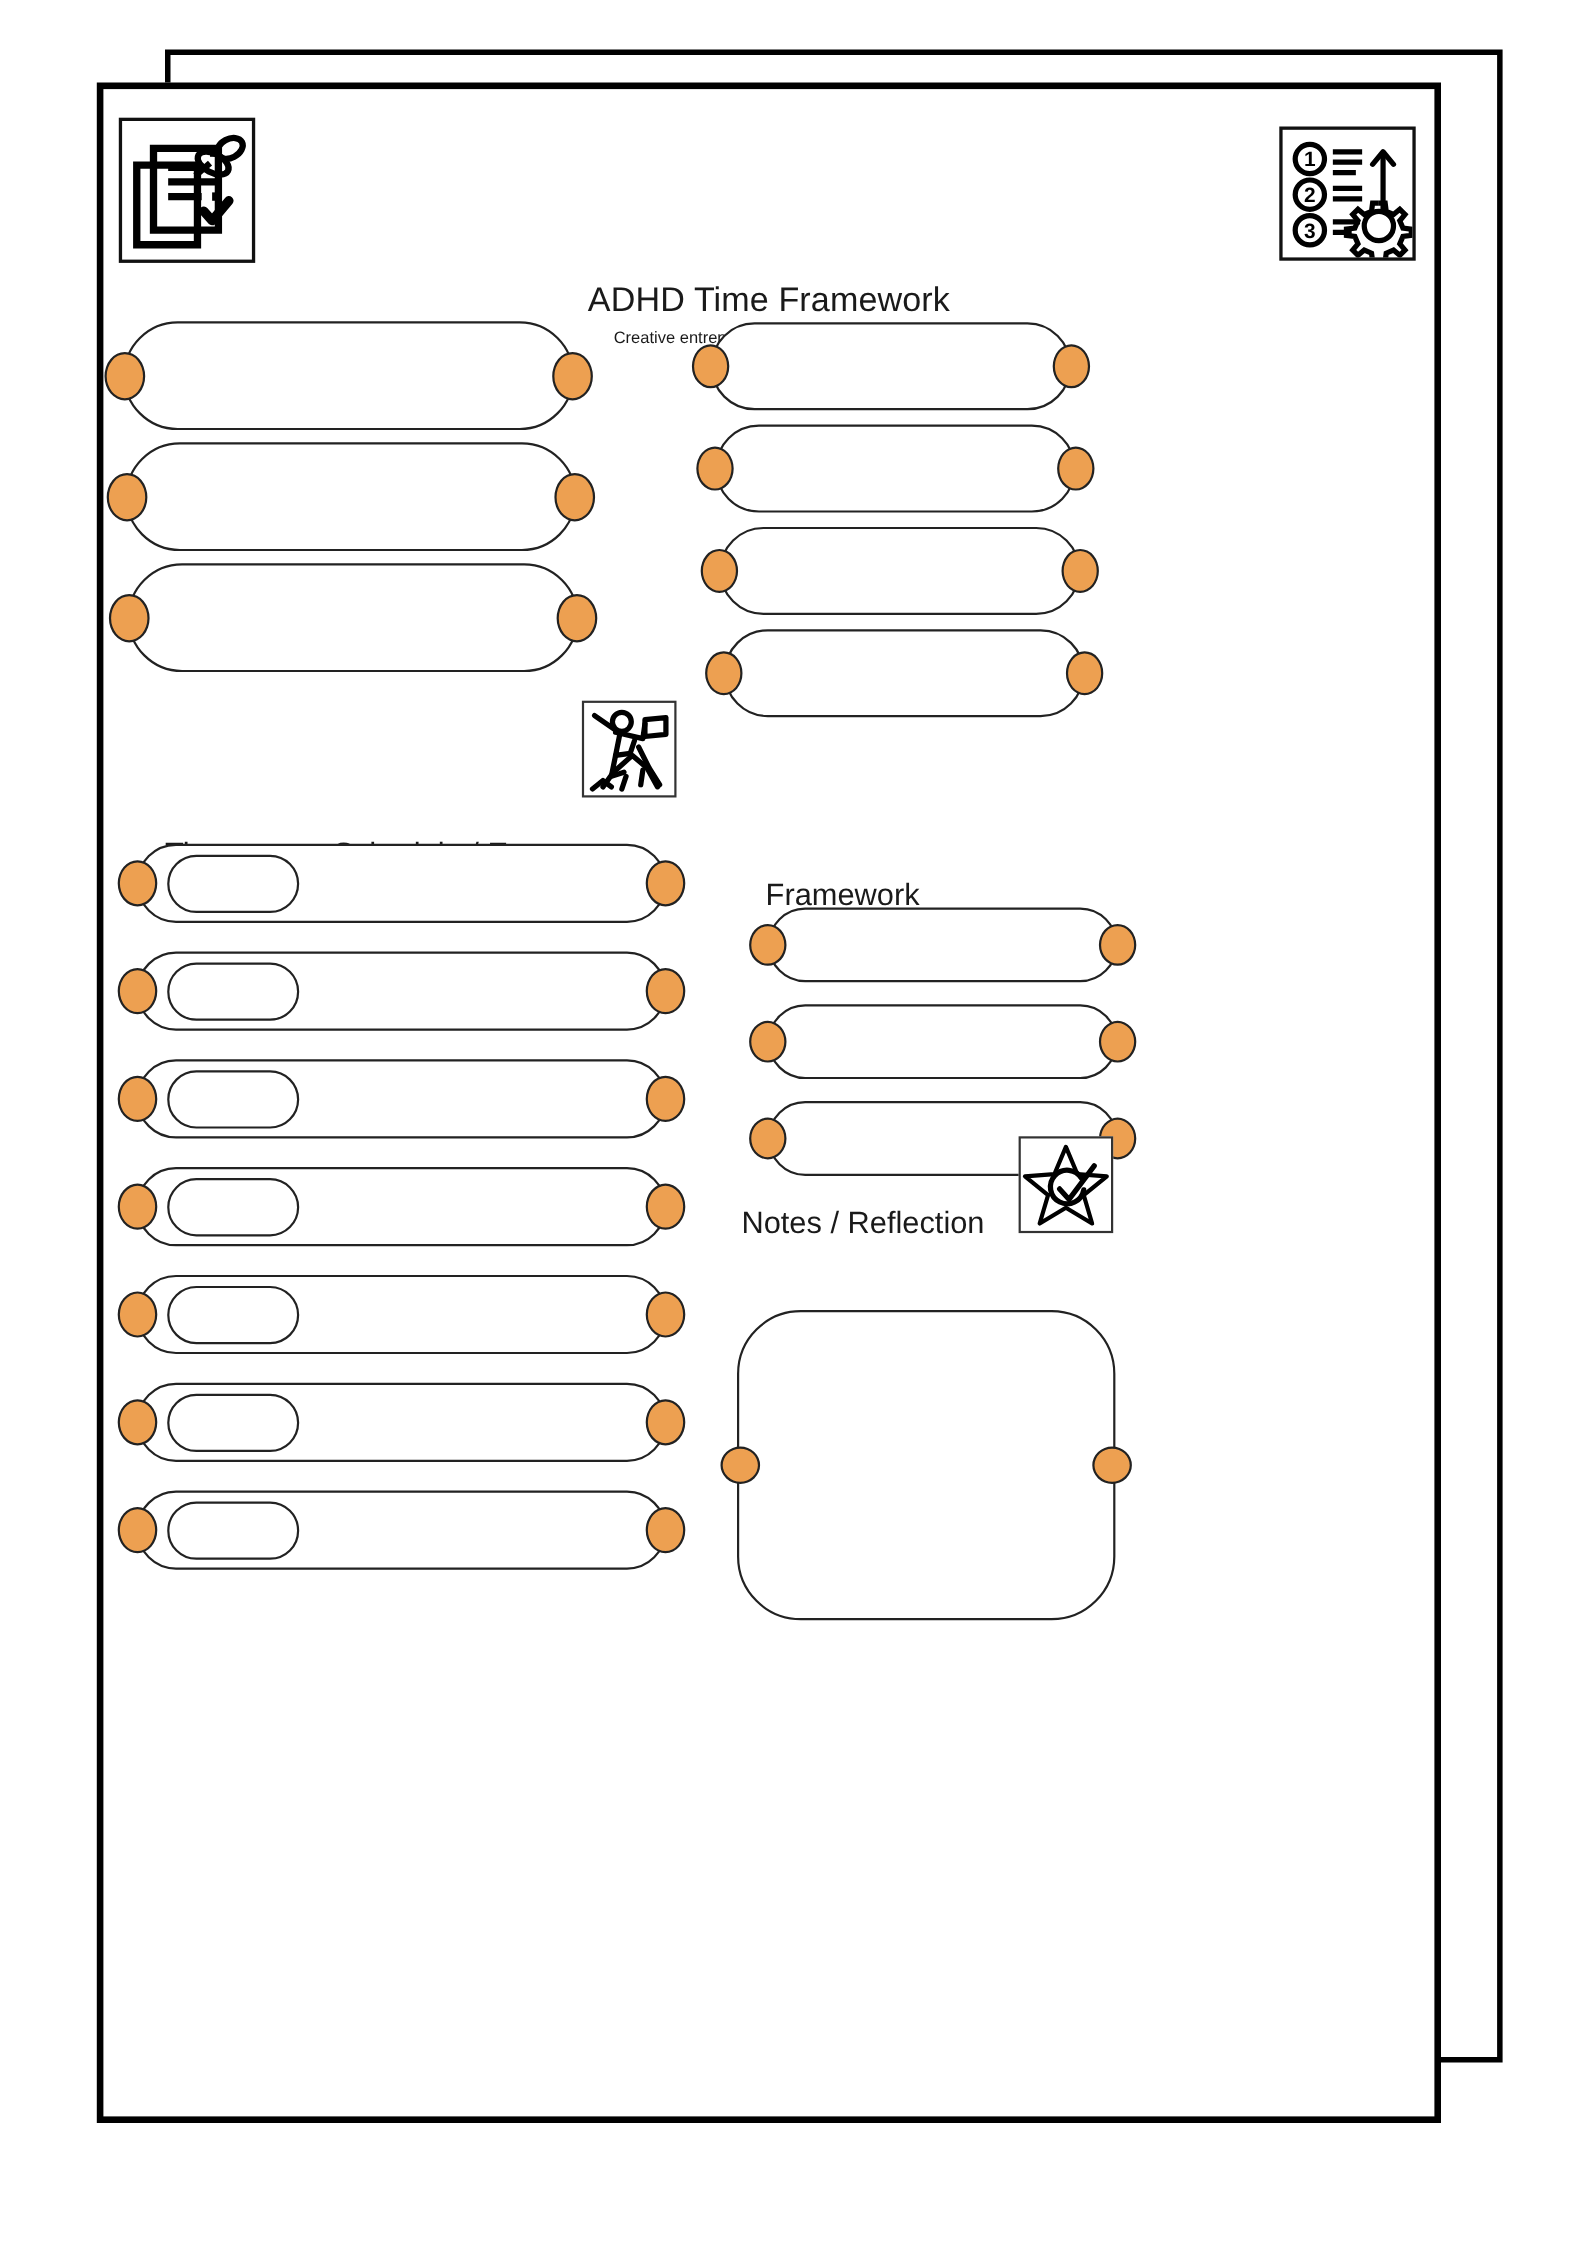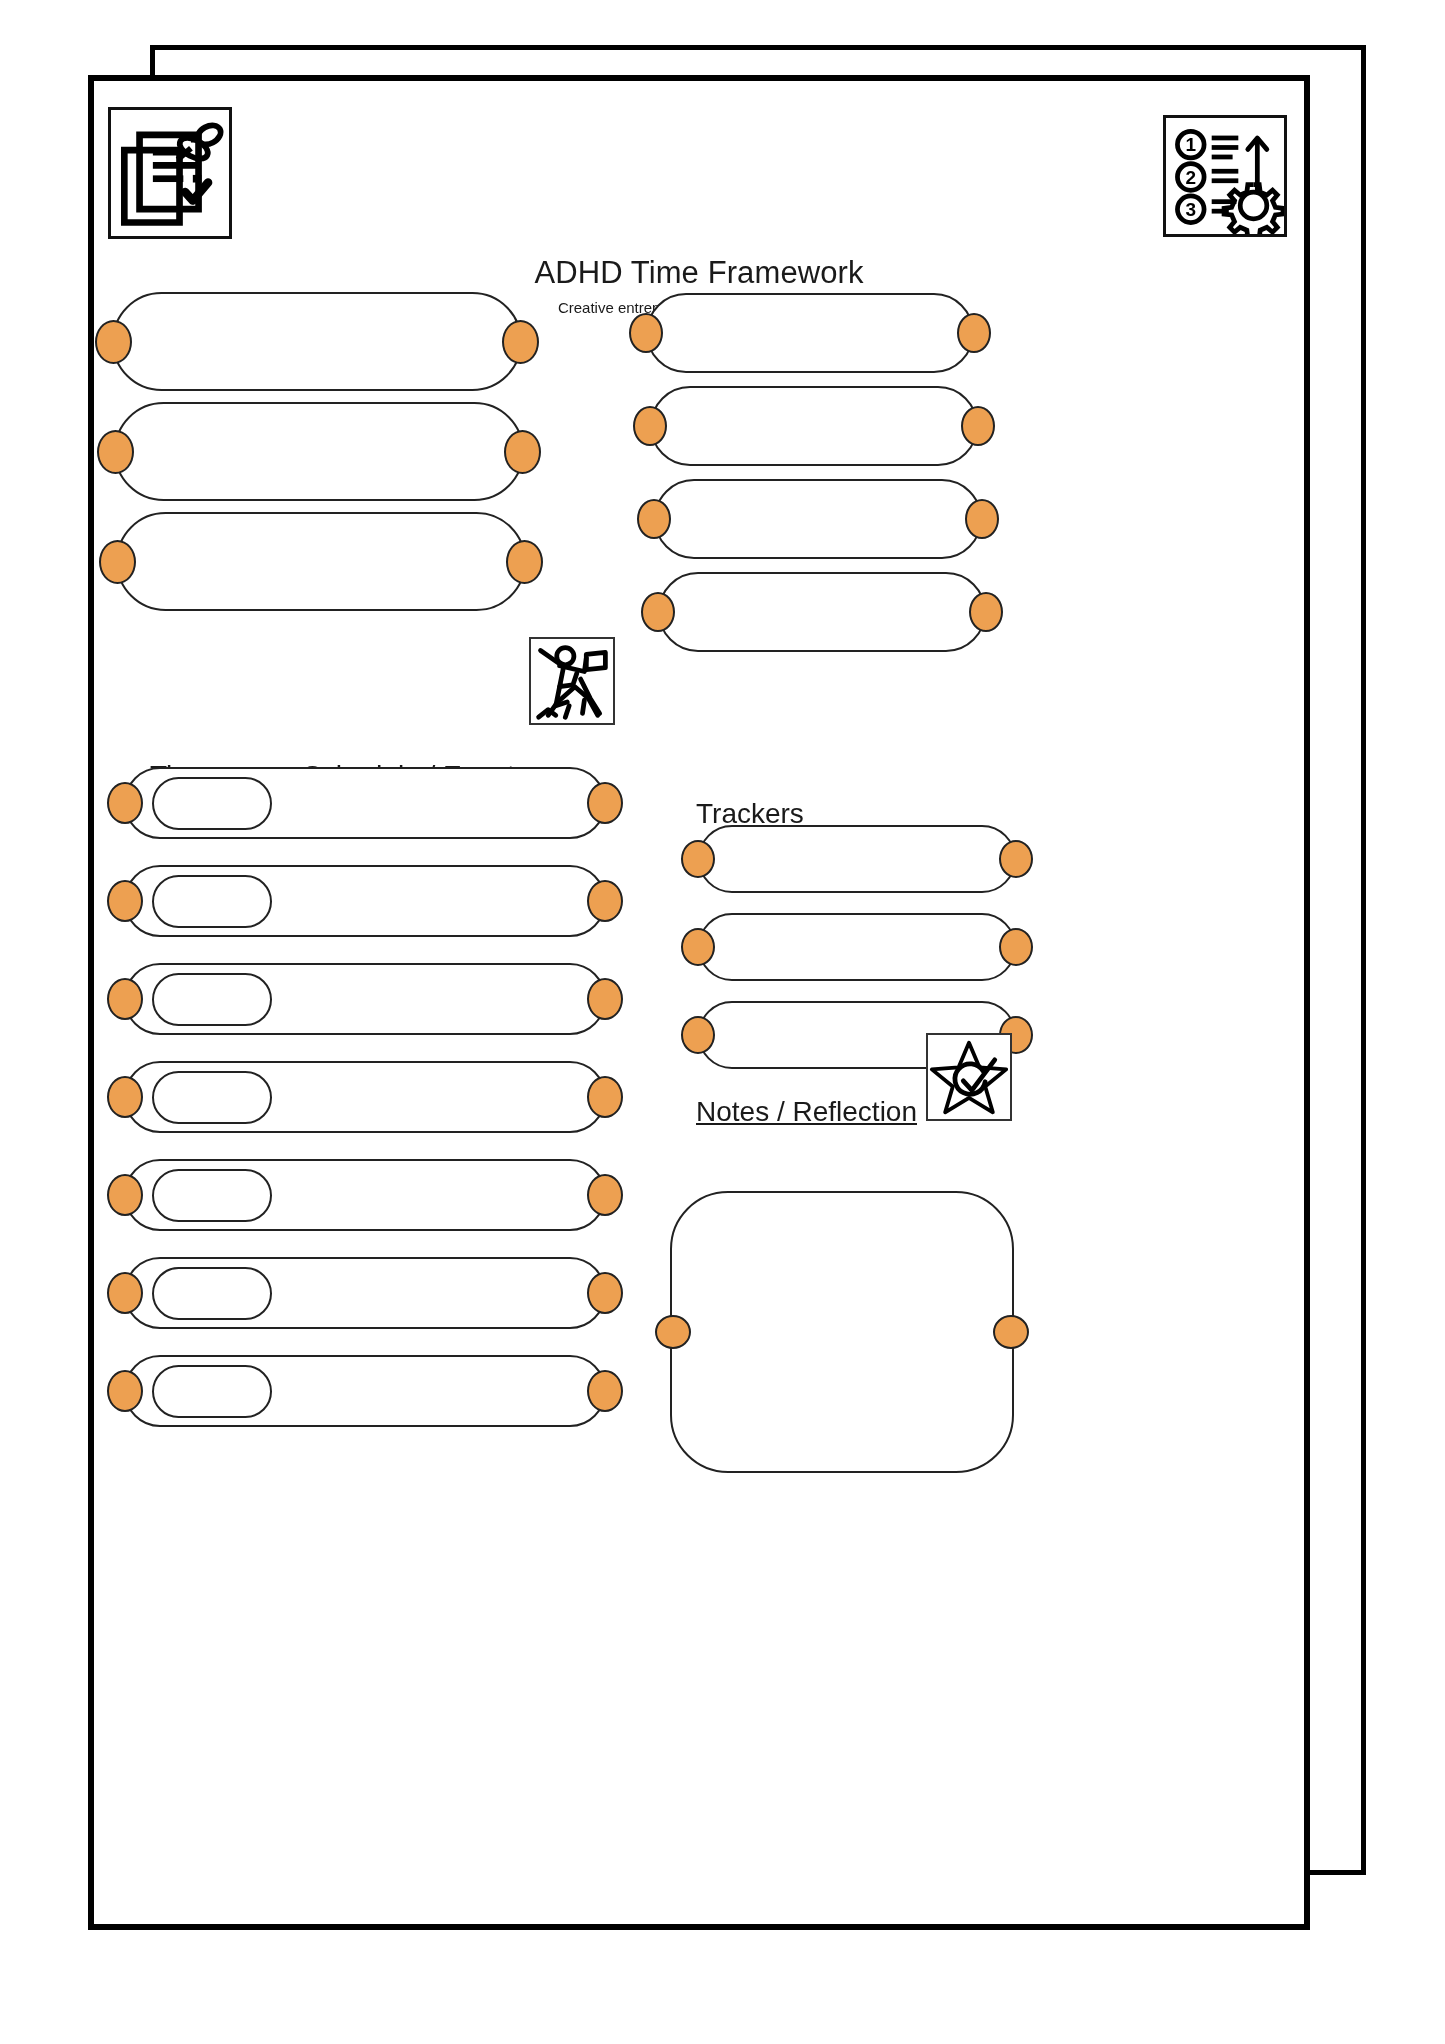--- a/index.html
+++ b/index.html
@@ -321,41 +321,41 @@
       <div class="handle right" style="width:36px;height:42px;"></div>
     </div>
 
     <div class="pill-row" style="left:36px; top:1280px; width:482px; height:72px;">
       <div class="pill" style="border-radius:38px;"></div>
       <div class="inner-slot" style="left:28px; top:10px; width:120px; height:53px;"></div>
       <div class="handle left" style="width:36px;height:42px;"></div>
       <div class="handle right" style="width:36px;height:42px;"></div>
     </div>
 
-    <div class="heading" style="left:608px; top:723px;">Trackers</div>
+    <div class="heading" style="left:608px; top:723px;">Framework</div>
 
     <div class="pill-row" style="left:610px; top:750px; width:318px; height:68px;">
       <div class="pill" style="border-radius:36px;"></div>
       <div class="handle left" style="width:34px;height:38px;"></div>
       <div class="handle right" style="width:34px;height:38px;"></div>
     </div>
 
     <div class="pill-row" style="left:610px; top:838px; width:318px; height:68px;">
       <div class="pill" style="border-radius:36px;"></div>
       <div class="handle left" style="width:34px;height:38px;"></div>
       <div class="handle right" style="width:34px;height:38px;"></div>
     </div>
 
     <div class="pill-row" style="left:610px; top:926px; width:318px; height:68px;">
       <div class="pill" style="border-radius:36px;"></div>
       <div class="handle left" style="width:34px;height:38px;"></div>
       <div class="handle right" style="width:34px;height:38px;"></div>
     </div>
 
-    <div class="heading" style="left:608px; top:1021px;text-decoration:underline;">Notes / Reflection</div>
+    <div class="heading" style="left:586px; top:1021px;">Notes / Reflection</div>
 
     <div class="icon-plain" style="left:838px; top:958px; width:86px; height:88px;">
       <svg viewBox="0 0 86 88">
         <g fill="none" stroke="#000" stroke-width="4" stroke-linejoin="round">
           <path d="M43 8 L54 34 L82 36 L60 54 L68 81 L43 66 L18 81 L26 54 L4 36 L32 34 Z"></path>
         </g>
         <g fill="none" stroke="#000" stroke-width="5" stroke-linecap="round">
           <path d="M58 38 A16 16 0 1 0 60 49"></path>
           <path d="M37 48 L46 58 L70 26"></path>
         </g>

